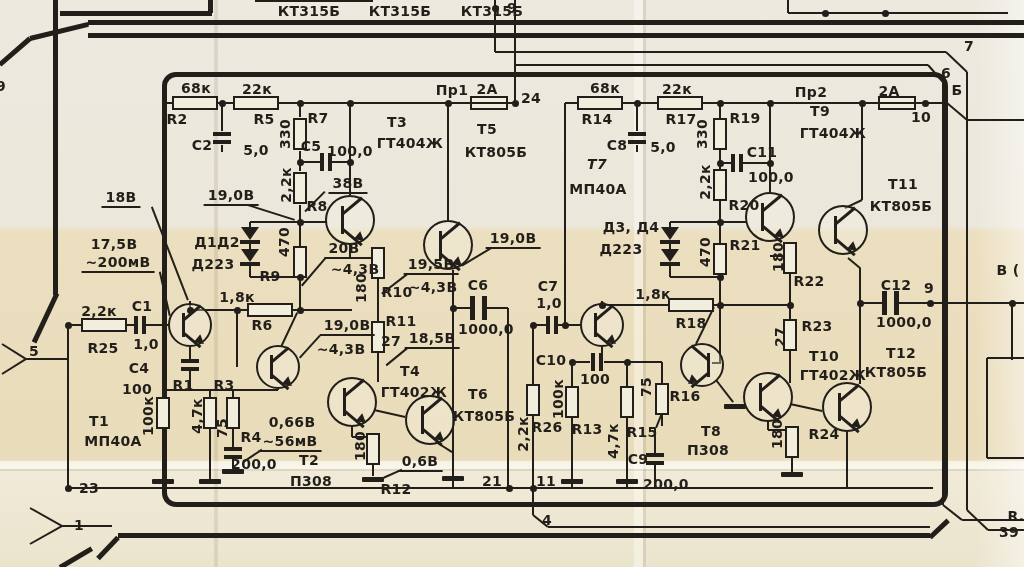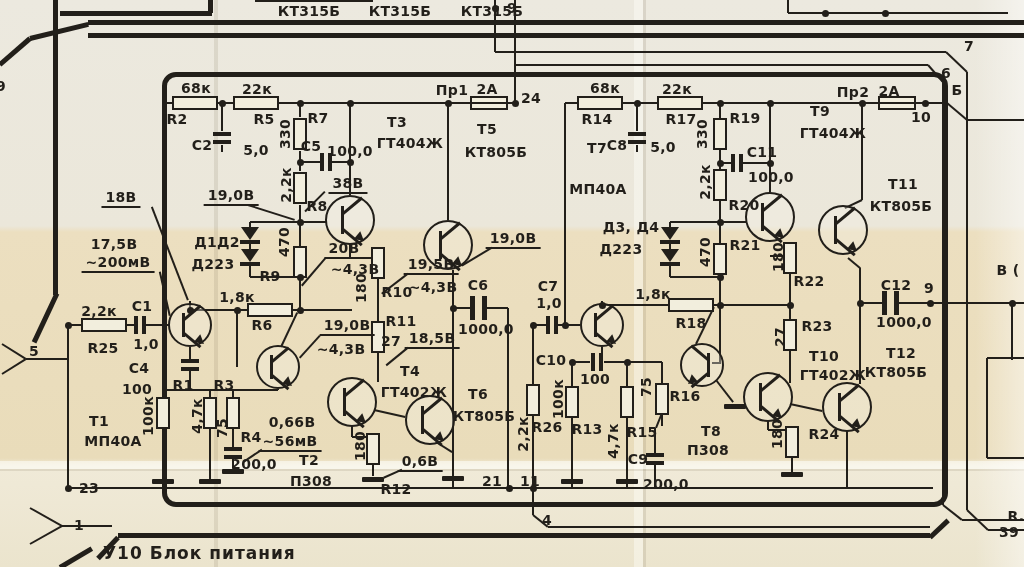--- a/index.html
+++ b/index.html
@@ -39,21 +39,20 @@
 
   <div class="crease-v" style="left:634px;width:9px;background:rgba(255,255,250,.42);"></div>
   <div class="crease-v" style="left:214px;width:4px;background:rgba(120,105,80,.14);"></div>
   <div class="crease-v" style="left:643px;width:3px;background:rgba(120,105,80,.16);"></div>
   <div class="crease-h" style="top:461px;height:8px;background:rgba(255,255,252,.55);"></div>
   <div class="crease-h" style="top:469px;height:2px;background:rgba(120,105,80,.15);"></div>
   <div class="crease-v" style="left:975px;width:49px;background:linear-gradient(90deg,rgba(255,255,255,0),rgba(255,255,255,.45));"></div>
 
   <div id="frame-u9" style="position: absolute; border: 5px solid var(--ink); border-radius: 14px; left: 162px; top: 72px; width: 776px; height: 425px;"></div>
 
-  <div class="title" style="left:103px;top:543px;">У10 Блок питания</div>
 
   <div id="layer-wires">
       <div class="wire" style="left: 255px; top: 0px; width: 118px; height: 2px;"></div>
       <div class="wire" style="left: 788px; top: 12px; width: 220px; height: 2px;"></div>
       <div class="wire" style="left: 167px; top: 102px; width: 348px; height: 2px;"></div>
       <div class="wire" style="left: 565px; top: 102px; width: 360px; height: 2px;"></div>
       <div class="wire" style="left: 925px; top: 102px; width: 22px; height: 2px;"></div>
       <div class="wire" style="left: 967px; top: 119px; width: 57px; height: 2px;"></div>
       <div class="wire" style="left: 495px; top: 51px; width: 451px; height: 2px;"></div>
       <div class="wire" style="left: 515px; top: 64px; width: 413px; height: 2px;"></div>
@@ -427,34 +426,34 @@
       <div class="lbl" style="left: 605px; top: 88px;">68к</div>
       <div class="lbl" style="left: 597px; top: 119px;">R14</div>
       <div class="lbl" style="left: 677px; top: 89px;">22к</div>
       <div class="lbl" style="left: 681px; top: 119px;">R17</div>
       <div class="lbl" style="left: 617px; top: 145px;">С8</div>
       <div class="lbl" style="left: 663px; top: 147px;">5,0</div>
       <div class="lbl" style="left: 745px; top: 118px;">R19</div>
       <div class="lbl rot" style="left: 702px; top: 134px;">330</div>
       <div class="lbl" style="left: 820px; top: 111px;">Т9</div>
       <div class="lbl" style="left: 833px; top: 133px;">ГТ404Ж</div>
-      <div class="lbl" style="left: 853px; top: 92px; text-align: center;">Пр2</div>
+      <div class="lbl" style="left: 811px; top: 92px; text-align: center;">Пр2</div>
       <div class="lbl" style="left: 889px; top: 91px;">2А</div>
       <div class="lbl" style="left: 921px; top: 117px;">10</div>
       <div class="lbl" style="left: 969px; top: 46px;">7</div>
       <div class="lbl" style="left: 946px; top: 73px;">6</div>
       <div class="lbl" style="left: 957px; top: 90px;">Б</div>
       <div class="lbl" style="left: 903px; top: 184px;">Т11</div>
       <div class="lbl" style="left: 901px; top: 206px;">КТ805Б</div>
       <div class="lbl" style="left: 762px; top: 152px;">С11</div>
       <div class="lbl" style="left: 771px; top: 177px;">100,0</div>
       <div class="lbl rot" style="left: 286px; top: 185px;">2,2к</div>
       <div class="lbl" style="left: 317px; top: 206px;">R8</div>
       <div class="lbl ul" style="left: 348px; top: 185px;">38В</div>
-      <div class="lbl" style="left: 597px; top: 148px;">Т7</div>
+      <div class="lbl" style="left: 597px; top: 164px; font-style: italic;">Т7</div>
       <div class="lbl" style="left: 598px; top: 189px;">МП40А</div>
       <div class="lbl rot" style="left: 705px; top: 182px;">2,2к</div>
       <div class="lbl" style="left: 744px; top: 205px;">R20</div>
       <div class="lbl ul" style="left: 121px; top: 199px;">18В</div>
       <div class="lbl" style="left: 114px; top: 244px;">17,5В</div>
       <div class="lbl ul" style="left: 118px; top: 264px;">~200мВ</div>
       <div class="lbl ul" style="left: 231px; top: 197px;">19,0В</div>
       <div class="lbl" style="left: 217px; top: 242px;">Д1Д2</div>
       <div class="lbl" style="left: 213px; top: 264px;">Д223</div>
       <div class="lbl" style="left: 270px; top: 276px;">R9</div>
@@ -534,19 +533,19 @@
       <div class="lbl" style="left: 309px; top: 460px;">Т2</div>
       <div class="lbl" style="left: 311px; top: 481px;">П308</div>
       <div class="lbl" style="left: 254px; top: 464px;">200,0</div>
       <div class="lbl rot" style="left: 360px; top: 446px;">180</div>
       <div class="lbl" style="left: 396px; top: 489px;">R12</div>
       <div class="lbl ul" style="left: 420px; top: 463px;">0,6В</div>
       <div class="lbl" style="left: 34px; top: 351px;">5</div>
       <div class="lbl" style="left: 89px; top: 488px;">23</div>
       <div class="lbl" style="left: 79px; top: 525px;">1</div>
       <div class="lbl" style="left: 492px; top: 481px;">21</div>
-      <div class="lbl" style="left: 530px; top: 481px;">11</div>
+      <div class="lbl" style="left: 546px; top: 481px;">11</div>
       <div class="lbl" style="left: 547px; top: 520px;">4</div>
       <div class="lbl" style="left: 1016px; top: 516px;">R.</div>
       <div class="lbl" style="left: 1009px; top: 532px;">39</div>
       <div class="lbl" style="left: 1px; top: 86px;">9</div>
     </div>
 </div>
 
 </body></html>

